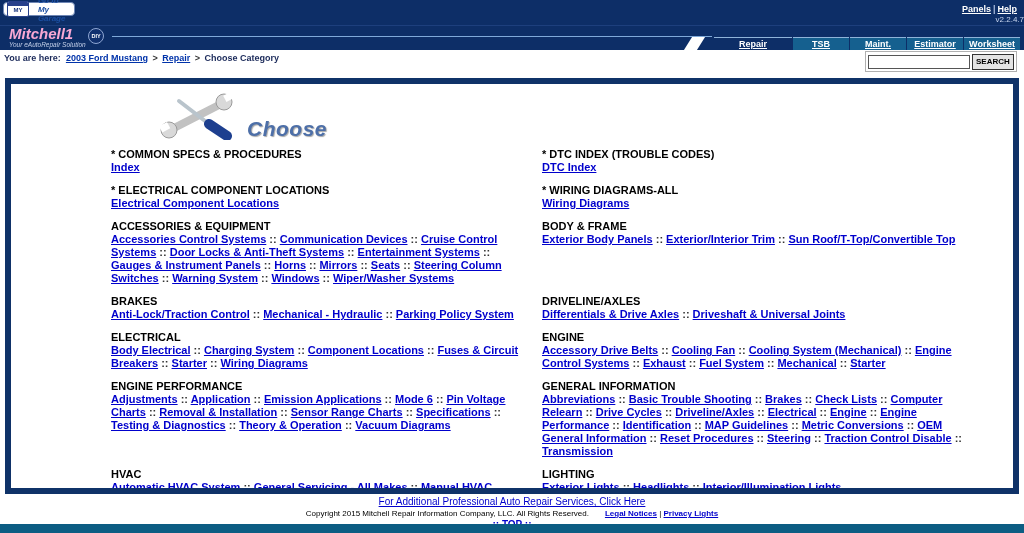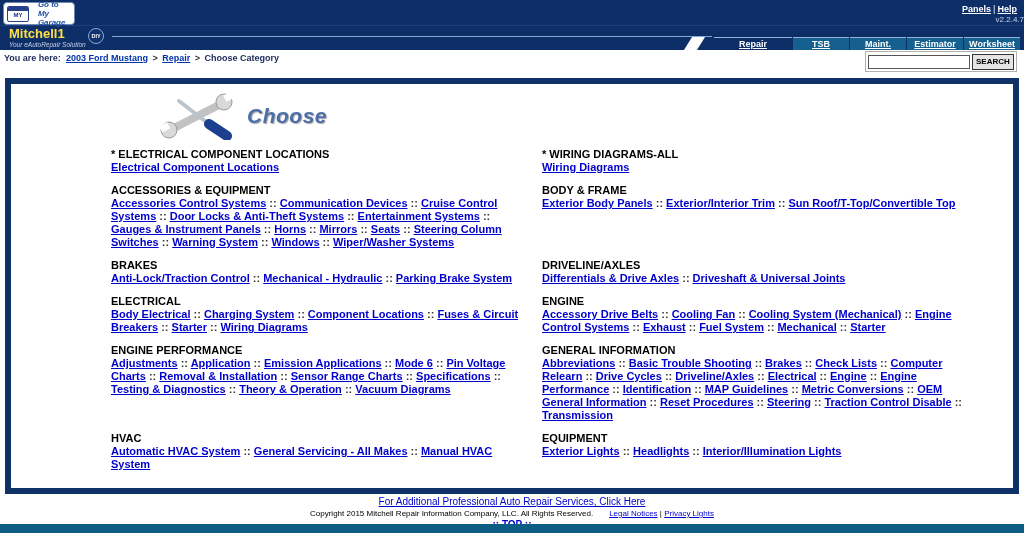--- a/index.html
+++ b/index.html
@@ -3,34 +3,34 @@
 <meta charset="utf-8">
 <style>
   * { margin:0; padding:0; box-sizing:border-box; }
   html,body { width:1024px; height:533px; }
   body { position:relative; background:#fff; font-family:"Liberation Sans", sans-serif; overflow:hidden; }
 
   
   .topbar { position:absolute; top:0; left:0; width:1024px; height:50px; background:#0d2e67; }
   .topbar-seam { position:absolute; top:25px; left:0; width:1024px; height:1px; background:#1d3f7d; }
 
-  .mycars-btn { position:absolute; top:2px; left:3px; width:72px; height:23px; background:#fff;
+  .mycars-btn { position:absolute; top:2px; left:3px; width:72px; height:14px; background:#fff;
     border:1px solid #6f87b5; border-radius:4px; display:flex; align-items:center; gap:9px; padding:2px 3px; cursor:pointer; }
   .plate { width:26px; height:16px; border:1px solid #27408b; border-radius:2px; background:#fff; overflow:hidden; }
   .plate-strip { height:4px; background:#27408b; border-bottom:1px solid #27408b; }
   .plate-text { font-size:6px; font-weight:bold; color:#16327c; text-align:center; line-height:9px; letter-spacing:0; }
   .garage-label { font-size:8px; font-weight:bold; font-style:italic; color:#1c4fa1; line-height:9px; width:40px; }
 
   .logout-help { position:absolute; top:4px; right:7px; color:#fff; font-size:9px; font-weight:bold; }
   .logout-help a { color:#fff; text-decoration:underline; cursor:pointer; }
   .logout-help .pipe { color:#aebfe0; padding:0 2px; }
   .version { position:absolute; top:15px; right:0; color:#c9d6ef; font-size:8px; }
 
   .logo-wrap { position:absolute; top:27px; left:9px; }
-  .logo-text { color:#fde047; font-size:13px; font-weight:bold; line-height:14px; }
+  .logo-text { color:#f9a8d4; font-size:15px; font-weight:bold; font-style:italic; line-height:14px; }
   .logo-tagline { color:#c3cfe8; font-size:6.5px; font-style:italic; line-height:7px; }
   .diy-badge { position:absolute; top:28px; left:88px; width:16px; height:16px; border-radius:50%;
     background:#10306e; border:1px solid #8fa7d3; color:#fff; font-size:5.5px; font-weight:bold;
     display:flex; align-items:center; justify-content:center; }
 
   .pinstripe { position:absolute; top:36px; left:112px; width:600px; height:1px; background:#7fa9d9; }
   .tab-diagonal { position:absolute; top:37px; left:688px; width:13px; height:13px; background:#fff; transform:skewX(-32deg); }
 
   .tabbar { position:absolute; top:37px; right:4px; height:13px; display:flex; gap:1px; }
   .tab { background:#15608f; border-top:1px solid #8fb3d9; color:#fff; font-size:9px; font-weight:bold;
@@ -45,38 +45,38 @@
 
   .search-panel { position:absolute; top:51px; right:7px; width:152px; height:21px; background:#fff;
     border:1px solid #b0b0b0; display:flex; align-items:center; justify-content:flex-start; gap:2px; padding:0 2px; }
   .search-input { width:102px; height:14px; border:1px solid #555; font-size:9px; padding:0 2px; }
   .search-btn { height:16px; font-size:8px; font-weight:bold; border:1px solid #333; background:#e4e4e4; padding:0 3px; cursor:pointer; font-family:"Liberation Sans", sans-serif; }
 
   
   .main-box { position:absolute; top:78px; left:5px; width:1014px; height:416px;
     border:6px solid #0f3268; background:#fff; overflow:hidden; }
 
-  .header-graphic { position:absolute; top:8px; left:148px; display:flex; align-items:center; gap:8px; }
+  .header-graphic { position:absolute; top:8px; left:148px; display:flex; align-items:flex-end; gap:8px; }
   .page-title { font-size:21px; font-weight:bold; font-style:italic; color:#4d6fa8;
     line-height:22px; text-shadow:1px 1px 1px #a8a8a8; letter-spacing:0.5px; }
 
   .cat-table { position:absolute; top:64px; left:100px; width:862px; border-collapse:collapse; table-layout:fixed; }
   .cat-cell { vertical-align:top; padding:0 22px 10px 0; }
   .cat-cell.right { padding-right:0; }
   .cat-heading { font-weight:bold; color:#000; font-size:11px; line-height:13px; }
   .cat-links { font-size:11px; line-height:13px; }
   .cat-link { color:#0000cc; font-weight:bold; text-decoration:underline; cursor:pointer; }
   .link-sep { color:#333; font-weight:bold; }
 
   
   .footer { position:absolute; top:496px; left:0; width:1024px; text-align:center; }
   .footer-services { font-size:10px; }
   .footer-services a { color:#0000cc; text-decoration:underline; cursor:pointer; }
   .footer-copy { font-size:8px; color:#000; margin-top:2px; }
-  .footer-copy a { color:#0000cc; text-decoration:underline; font-weight:normal; cursor:pointer; }
+  .footer-copy a { color:#0000cc; text-decoration:underline; font-weight:bold; cursor:pointer; }
   .footer-copy .gap { display:inline-block; width:16px; }
   .footer-top { font-size:10px; font-weight:bold; margin-top:1px; }
   .footer-top a { color:#0000cc; text-decoration:underline; cursor:pointer; }
   .bottombar { position:absolute; bottom:0; left:0; width:1024px; height:9px; background:#0c5d83; }
 </style>
 </head>
 <body>
 
 <div class="topbar">
   <div class="topbar-seam"></div>
@@ -141,20 +141,30 @@
     </svg>
     <div>
       <div class="page-title">Choose</div>
     </div>
   </div>
 
   <table class="cat-table">
     <tbody>
         <tr>
           <td class="cat-cell">
+            <div class="cat-heading">* COMMON SPECS &amp; PROCEDURES</div>
+            <div class="cat-links"><a class="cat-link">Index</a></div>
+          </td>
+          <td class="cat-cell right">
+            <div class="cat-heading">* DTC INDEX (TROUBLE CODES)</div>
+            <div class="cat-links"><a class="cat-link">DTC Index</a></div>
+          </td>
+        </tr>
+        <tr>
+          <td class="cat-cell">
             <div class="cat-heading">* ELECTRICAL COMPONENT LOCATIONS</div>
             <div class="cat-links"><a class="cat-link">Electrical Component Locations</a></div>
           </td>
           <td class="cat-cell right">
             <div class="cat-heading">* WIRING DIAGRAMS-ALL</div>
             <div class="cat-links"><a class="cat-link">Wiring Diagrams</a></div>
           </td>
         </tr>
         <tr>
           <td class="cat-cell">
@@ -162,21 +172,21 @@
             <div class="cat-links"><a class="cat-link">Accessories Control Systems</a><span class="link-sep"> :: </span><a class="cat-link">Communication Devices</a><span class="link-sep"> :: </span><a class="cat-link">Cruise Control Systems</a><span class="link-sep"> :: </span><a class="cat-link">Door Locks &amp; Anti-Theft Systems</a><span class="link-sep"> :: </span><a class="cat-link">Entertainment Systems</a><span class="link-sep"> :: </span><a class="cat-link">Gauges &amp; Instrument Panels</a><span class="link-sep"> :: </span><a class="cat-link">Horns</a><span class="link-sep"> :: </span><a class="cat-link">Mirrors</a><span class="link-sep"> :: </span><a class="cat-link">Seats</a><span class="link-sep"> :: </span><a class="cat-link">Steering Column Switches</a><span class="link-sep"> :: </span><a class="cat-link">Warning System</a><span class="link-sep"> :: </span><a class="cat-link">Windows</a><span class="link-sep"> :: </span><a class="cat-link">Wiper/Washer Systems</a></div>
           </td>
           <td class="cat-cell right">
             <div class="cat-heading">BODY &amp; FRAME</div>
             <div class="cat-links"><a class="cat-link">Exterior Body Panels</a><span class="link-sep"> :: </span><a class="cat-link">Exterior/Interior Trim</a><span class="link-sep"> :: </span><a class="cat-link">Sun Roof/T-Top/Convertible Top</a></div>
           </td>
         </tr>
         <tr>
           <td class="cat-cell">
             <div class="cat-heading">BRAKES</div>
-            <div class="cat-links"><a class="cat-link">Anti-Lock/Traction Control</a><span class="link-sep"> :: </span><a class="cat-link">Mechanical - Hydraulic</a><span class="link-sep"> :: </span><a class="cat-link">Parking Brake System</a></div>
+            <div class="cat-links"><a class="cat-link">Anti-Lock/Traction Control</a><span class="link-sep"> :: </span><a class="cat-link">Mechanical - Hydraulic</a><span class="link-sep"> :: </span><a class="cat-link">Parking Policy System</a></div>
           </td>
           <td class="cat-cell right">
             <div class="cat-heading">DRIVELINE/AXLES</div>
             <div class="cat-links"><a class="cat-link">Differentials &amp; Drive Axles</a><span class="link-sep"> :: </span><a class="cat-link">Driveshaft &amp; Universal Joints</a></div>
           </td>
         </tr>
         <tr>
           <td class="cat-cell">
             <div class="cat-heading">ELECTRICAL</div>
             <div class="cat-links"><a class="cat-link">Body Electrical</a><span class="link-sep"> :: </span><a class="cat-link">Charging System</a><span class="link-sep"> :: </span><a class="cat-link">Component Locations</a><span class="link-sep"> :: </span><a class="cat-link">Fuses &amp; Circuit Breakers</a><span class="link-sep"> :: </span><a class="cat-link">Starter</a><span class="link-sep"> :: </span><a class="cat-link">Wiring Diagrams</a></div>
@@ -195,21 +205,21 @@
             <div class="cat-heading">GENERAL INFORMATION</div>
             <div class="cat-links"><a class="cat-link">Abbreviations</a><span class="link-sep"> :: </span><a class="cat-link">Basic Trouble Shooting</a><span class="link-sep"> :: </span><a class="cat-link">Brakes</a><span class="link-sep"> :: </span><a class="cat-link">Check Lists</a><span class="link-sep"> :: </span><a class="cat-link">Computer Relearn</a><span class="link-sep"> :: </span><a class="cat-link">Drive Cycles</a><span class="link-sep"> :: </span><a class="cat-link">Driveline/Axles</a><span class="link-sep"> :: </span><a class="cat-link">Electrical</a><span class="link-sep"> :: </span><a class="cat-link">Engine</a><span class="link-sep"> :: </span><a class="cat-link">Engine Performance</a><span class="link-sep"> :: </span><a class="cat-link">Identification</a><span class="link-sep"> :: </span><a class="cat-link">MAP Guidelines</a><span class="link-sep"> :: </span><a class="cat-link">Metric Conversions</a><span class="link-sep"> :: </span><a class="cat-link">OEM General Information</a><span class="link-sep"> :: </span><a class="cat-link">Reset Procedures</a><span class="link-sep"> :: </span><a class="cat-link">Steering</a><span class="link-sep"> :: </span><a class="cat-link">Traction Control Disable</a><span class="link-sep"> :: </span><a class="cat-link">Transmission</a></div>
           </td>
         </tr>
         <tr>
           <td class="cat-cell">
             <div class="cat-heading">HVAC</div>
             <div class="cat-links"><a class="cat-link">Automatic HVAC System</a><span class="link-sep"> :: </span><a class="cat-link">General Servicing - All Makes</a><span class="link-sep"> :: </span><a class="cat-link">Manual HVAC System</a></div>
           </td>
           <td class="cat-cell right">
-            <div class="cat-heading">EQUIPMENT</div>
+            <div class="cat-heading">LIGHTING</div>
             <div class="cat-links"><a class="cat-link">Exterior Lights</a><span class="link-sep"> :: </span><a class="cat-link">Headlights</a><span class="link-sep"> :: </span><a class="cat-link">Interior/Illumination Lights</a></div>
           </td>
         </tr>
       </tbody>
   </table>
 </div>
 
 <div class="footer">
   <div class="footer-services">
     <a>For Additional Professional Auto Repair Services, Click Here</a>

